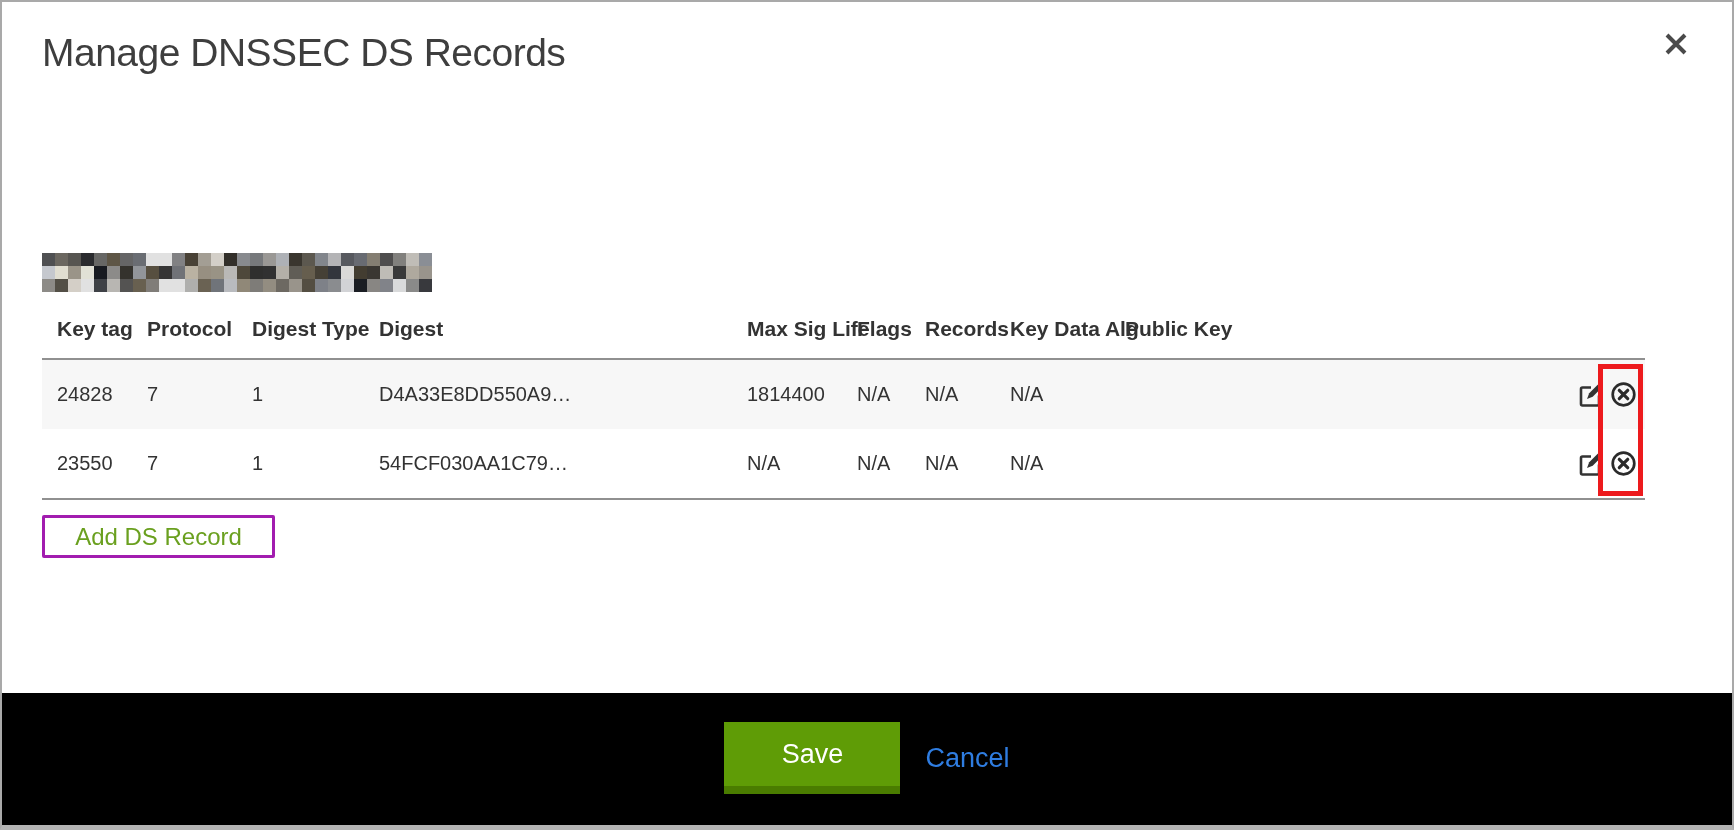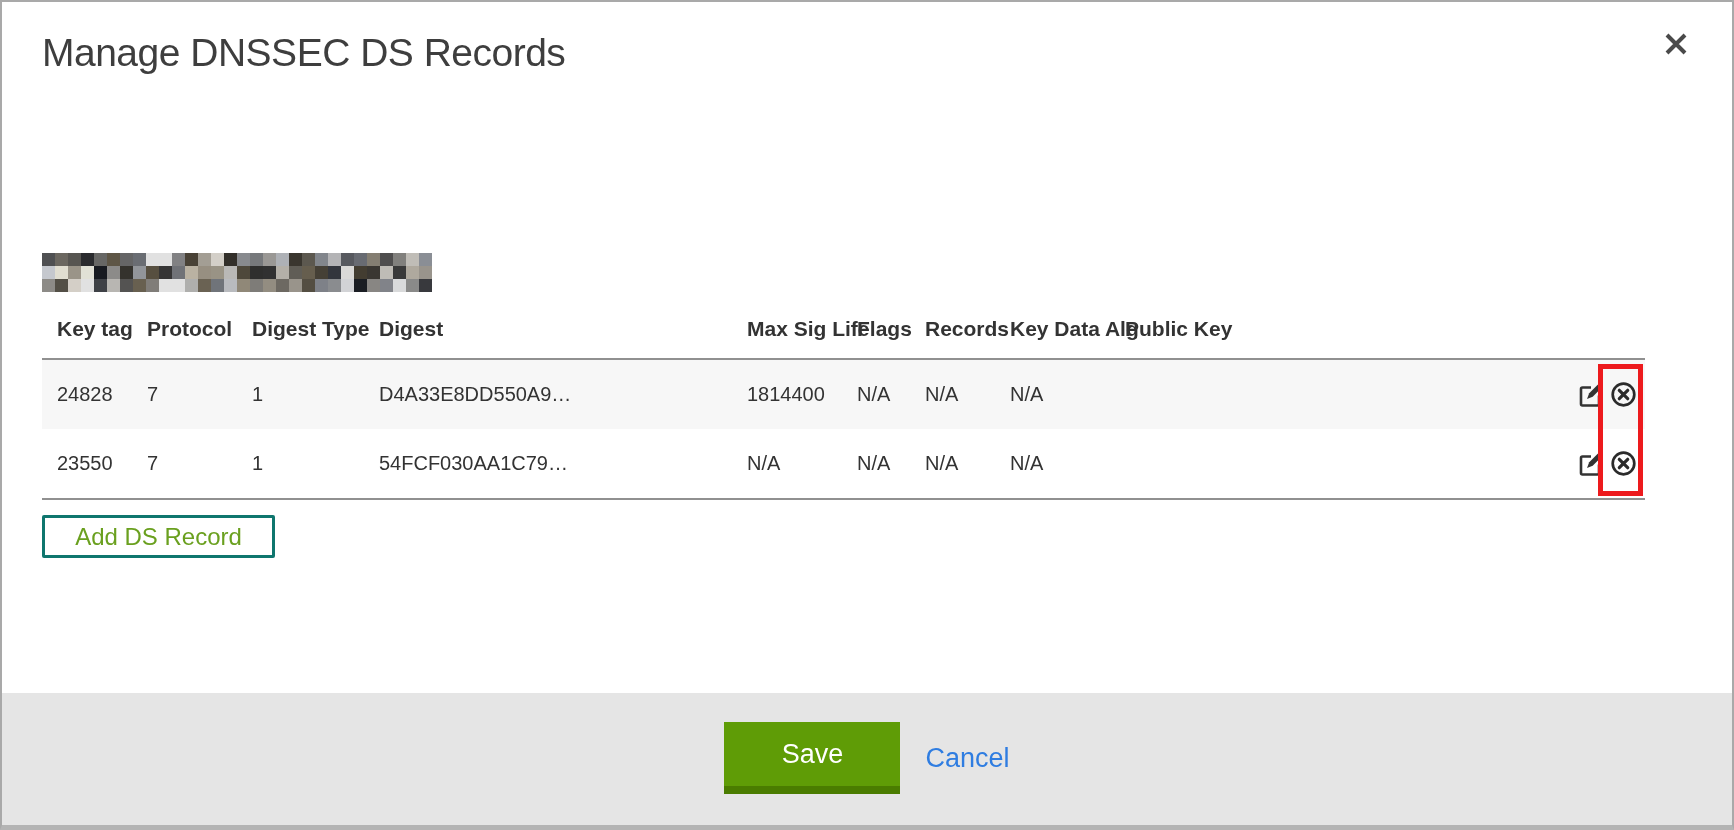--- a/index.html
+++ b/index.html
@@ -83,32 +83,32 @@
     position: absolute;
     left: 1556px; top: 67px;
     width: 45px; height: 132px;
     border: 5px solid #ed1a1d;
     pointer-events: none;
   }
   .add-btn {
     margin-top: 15px;
     width: 233px; height: 43px;
     background: #ffffff;
-    border: 3px solid #0f766e;
+    border: 3px solid #a21caf;
     border-radius: 2px;
     color: #6aa01f;
     font-size: 24px;
     font-family: "Liberation Sans", sans-serif;
     display: flex; align-items: center; justify-content: center;
     cursor: pointer;
   }
   .footer {
     position: absolute; left: 0; right: 0; bottom: 0;
     height: 132px;
-    background: #e5e5e5;
+    background: #000000;
     display: flex; justify-content: center; align-items: flex-start;
     padding-top: 29px;
   }
   .footer-row { display: flex; align-items: center; height: 72px; }
   .save-btn {
     width: 176px; height: 72px;
     background: #5f9c06;
     border: none;
     border-bottom: 8px solid #4a7c00;
     color: #ffffff;

